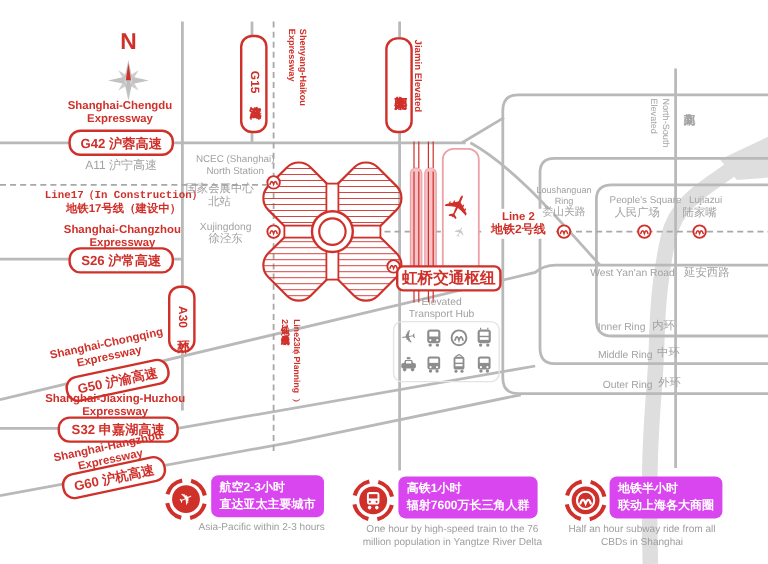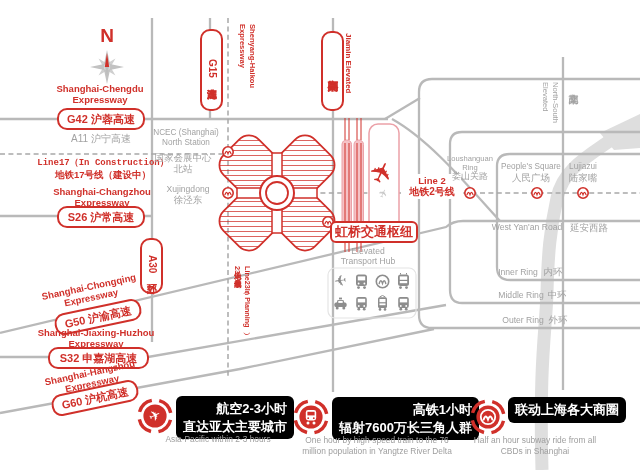--- a/index.html
+++ b/index.html
@@ -2,30 +2,30 @@
 <html><head>
 <meta charset="utf-8">
 <style>
   html,body{margin:0;padding:0;background:#fff;}
   #stage{position:relative;width:640px;height:470px;background:#fff;overflow:hidden;
          font-family:"Liberation Sans",sans-serif;}
   svg{display:block;}
   .abs{position:absolute;}
   .lbl{position:absolute;text-align:center;line-height:1.18;white-space:nowrap;}
   .red{color:#d0302a;font-weight:bold;}
-  .gray{color:#a2a2a2;} .fs75{font-size:7.6px;} .fs8{font-size:8.2px;} .fs85{font-size:8.6px;}
+  .gray{color:#a2a2a2;} .fs75{font-size:7.6px;} .fs8{font-size:8.2px;margin-left:10px;} .fs85{font-size:8.6px;}
   .fs9{font-size:9px;font-family:Liberation Mono, monospace;} .fs95{font-size:9.5px;} .fs10{font-size:10px;}
   .badge{position:absolute;background:#fff;border:2px solid #d0302a;border-radius:10px;
          color:#d0302a;font-weight:bold;font-size:11px;text-align:center;
          display:flex;align-items:center;justify-content:center;white-space:nowrap;}
   .vbadge{flex-direction:column;}
   .vtxt{writing-mode:vertical-rl;text-orientation:mixed;}
   .rot{transform:rotate(-12deg);transform-origin:center;}
-  .banner{position:absolute;background:#000000;border-radius:6px;color:#fff;font-weight:bold;
-          font-size:13px;line-height:1.35;padding:4px 7px;white-space:nowrap;text-align:right;}
+  .banner{position:absolute;background:#d946ef;border-radius:6px;color:#fff;font-weight:bold;
+          font-size:10px;line-height:1.35;padding:4px 7px;white-space:nowrap;}
   .caption{position:absolute;text-align:center;color:#9e9e9e;font-size:8.4px;line-height:1.3;}
   .line2lbl{position:absolute;background:#fff;text-align:center;color:#d0302a;font-weight:bold;
             line-height:1.2;padding:1px 2px;}
   .iconcell{width:18px;height:18px;display:flex;align-items:center;justify-content:center;}
   .planechar{font-size:15px;color:#8d8d8d;transform:scaleX(-1) rotate(8deg);display:inline-block;}
   .termplane{position:absolute;color:#d0302a;font-size:28px;transform:rotate(-65deg);}
   .termplane2{position:absolute;color:#c9c9c9;font-size:11px;transform:rotate(-65deg);}
 </style>
 </head>
 <body>
@@ -347,20 +347,21 @@
     <div>million population in Yangtze River Delta</div>
   </div>
 
   <svg class="abs" style="left:467px;top:396px" width="42" height="42" viewBox="-21 -21 42 42">
     <circle r="16" fill="none" stroke="#d0302a" stroke-width="3.4" stroke-dasharray="17.6 7.5" transform="rotate(14)"></circle>
     <circle r="11.6" fill="#d0302a"></circle>
     <circle r="7.2" fill="none" stroke="#fff" stroke-width="1.8"></circle>
     <path d="M-4.4,2.6 Q-2.2,-3.6 0,2.6 Q2.2,-3.6 4.4,2.6" fill="none" stroke="#fff" stroke-width="1.8" stroke-linecap="round"></path>
   </svg>
   <div class="banner" style="left:508px;top:397px">
+    <div>地铁半小时</div>
     <div>联动上海各大商圈</div>
   </div>
   <div class="caption" style="left:458px;top:435px;width:154px">
     <div>Half an hour subway ride from all</div>
     <div>CBDs in Shanghai</div>
   </div>
 
 </div>
 
 </body></html>

